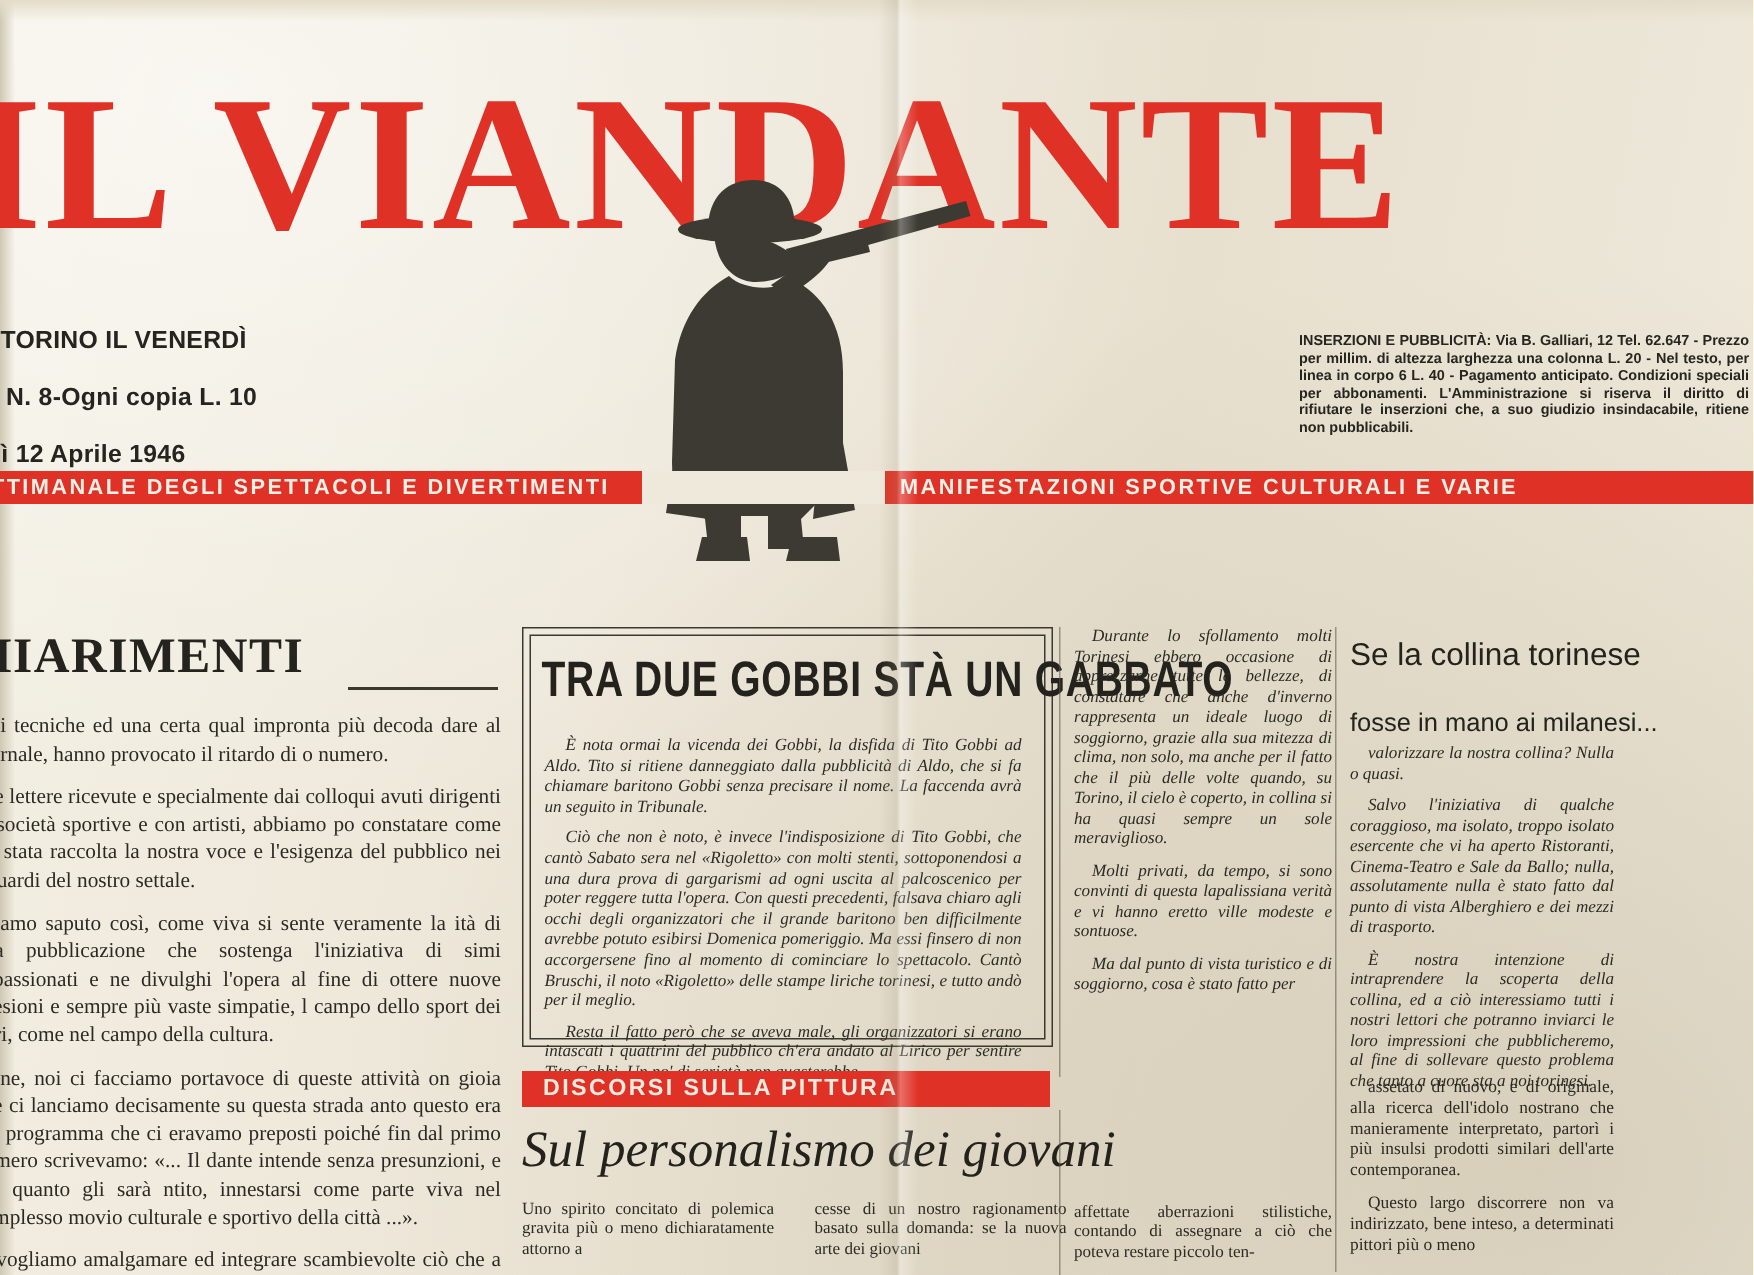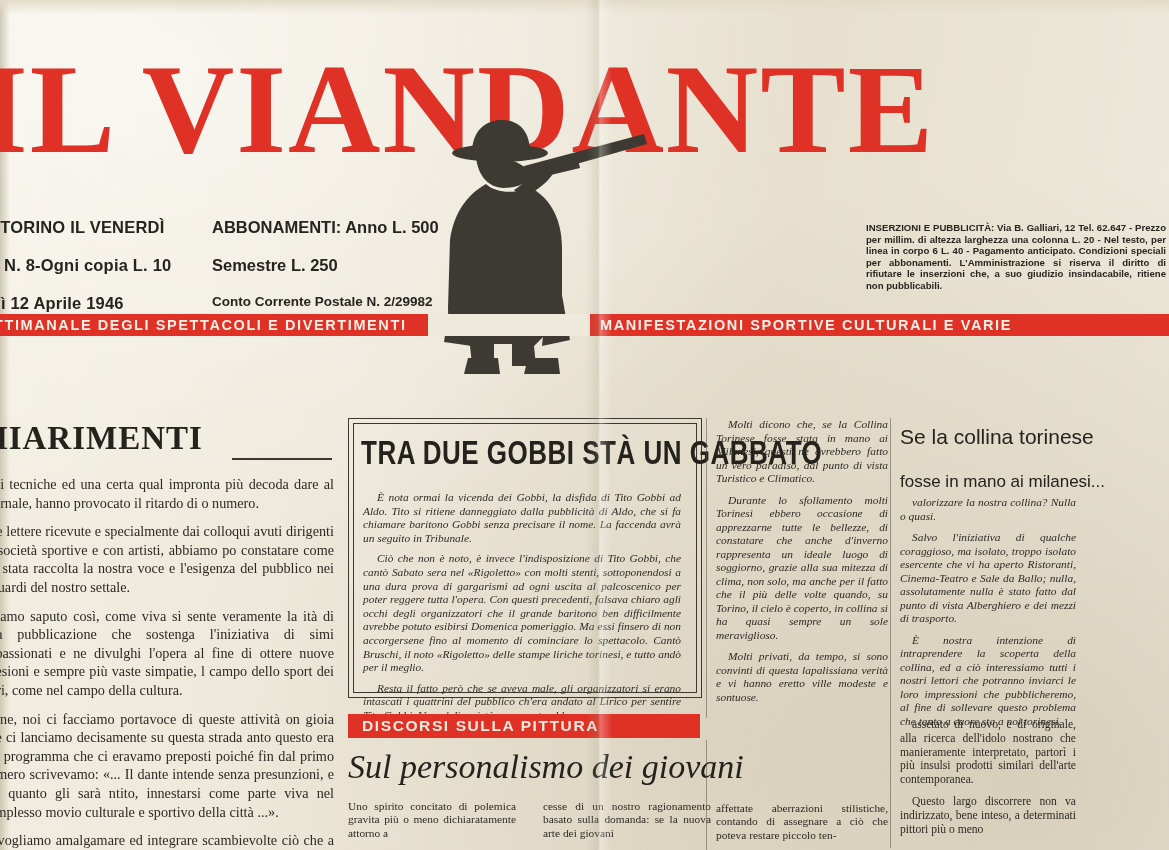--- a/index.html
+++ b/index.html
@@ -375,25 +375,20 @@
       </g>
     </svg>
   </div>
 
   <div class="mh-col" id="mh-col1">
     <div class="l">A TORINO IL VENERDÌ</div>
     <div class="l">I - N. 8-Ogni copia L. 10</div>
     <div class="l">rdì 12 Aprile 1946</div>
   </div>
 
-  <div class="mh-col" id="mh-col2">
-    <div class="l">ABBONAMENTI: Anno L. 500</div>
-    <div class="l">Semestre L. 250</div>
-    <div class="l small">Conto Corrente Postale N. 2/29982</div>
-  </div>
 
 
   <div class="mh-col" id="mh-col4">
     <div class="t">INSERZIONI E PUBBLICITÀ: Via B. Galliari, 12 Tel. 62.647 - Prezzo per millim. di altezza larghezza una colonna L. 20 - Nel testo, per linea in corpo 6 L. 40 - Pagamento anticipato. Condizioni speciali per abbonamenti. L'Amministrazione si riserva il diritto di rifiutare le inserzioni che, a suo giudizio insindacabile, ritiene non pubblicabili.</div>
   </div>
 
   <div id="banner">
     <div class="bl">TTIMANALE DEGLI SPETTACOLI E DIVERTIMENTI</div>
     <div class="br">MANIFESTAZIONI SPORTIVE CULTURALI E VARIE</div>
   </div>
@@ -424,23 +419,23 @@
   <div id="discorsi-band">
     <span>DISCORSI SULLA PITTURA</span>
   </div>
   <div id="sul-personalismo">Sul personalismo dei giovani</div>
   <div id="pitt-cols">
     <div class="c">Uno spirito concitato di polemica gravita più o meno dichiaratamente attorno a</div>
     <div class="c">cesse di un nostro ragionamento basato sulla domanda: se la nuova arte dei giovani</div>
   </div>
 
   <div id="col4">
-    <p>Molti dicono che, se la Collina Torinese fosse stata in mano ai Milanesi, questi ne avrebbero fatto un vero paradiso, dal punto di vista Turistico e Climatico.</p>
     <p>Durante lo sfollamento molti Torinesi ebbero occasione di apprezzarne tutte le bellezze, di constatare che anche d'inverno rappresenta un ideale luogo di soggiorno, grazie alla sua mitezza di clima, non solo, ma anche per il fatto che il più delle volte quando, su Torino, il cielo è coperto, in collina si ha quasi sempre un sole meraviglioso.</p>
     <p>Molti privati, da tempo, si sono convinti di questa lapalissiana verità e vi hanno eretto ville modeste e sontuose.</p>
+    <p>Ma dal punto di vista turistico e di soggiorno, cosa è stato fatto per</p>
   </div>
   <div id="col4-bottom">affettate aberrazioni stilistiche, contando di assegnare a ciò che poteva restare piccolo ten-</div>
 
   <div id="col5-head">Se la collina torinese</div>
   <div id="col5-sub">fosse in mano ai milanesi...</div>
   <div id="col5">
     <p>valorizzare la nostra collina? Nulla o quasi.</p>
     <p>Salvo l'iniziativa di qualche coraggioso, ma isolato, troppo isolato esercente che vi ha aperto Ristoranti, Cinema-Teatro e Sale da Ballo; nulla, assolutamente nulla è stato fatto dal punto di vista Alberghiero e dei mezzi di trasporto.</p>
     <p>È nostra intenzione di intraprendere la scoperta della collina, ed a ciò interessiamo tutti i nostri lettori che potranno inviarci le loro impressioni che pubblicheremo, al fine di sollevare questo problema che tanto a cuore sta a noi torinesi.</p>
   </div>

